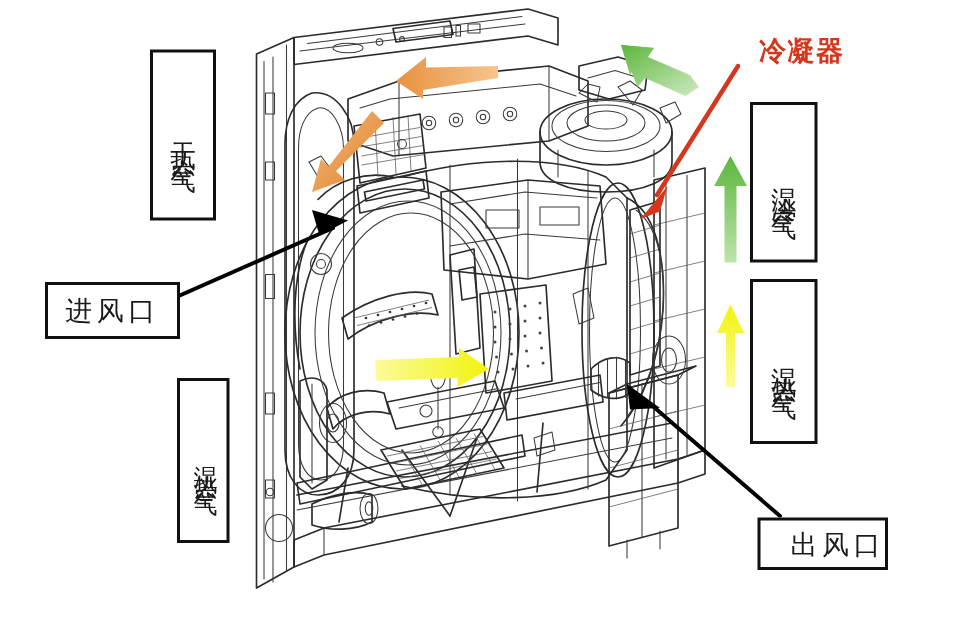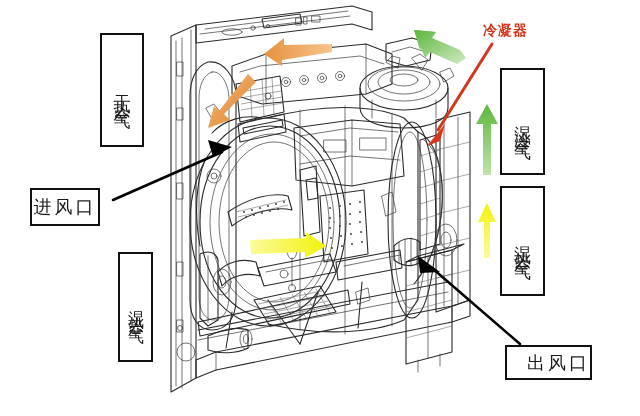--- a/index.html
+++ b/index.html
@@ -9,28 +9,28 @@
 
   
   .lbl{position:absolute;box-sizing:border-box;background:#ffffff;
        border:2.5px solid #111;display:flex;align-items:center;
        justify-content:center;color:#1a1a1a;letter-spacing:0;}
   .lbl.vert{writing-mode:vertical-rl;text-orientation:upright;
             letter-spacing:6px;padding-top:5px;}
   .lbl.horz{letter-spacing:3px;}
 
   #lbl-dry-hot{left:100px;top:33px;width:44px;height:114px;font-size:17px;}
-  #lbl-inlet{left:30px;top:188px;width:70px;height:38px;font-size:18px;}
+  #lbl-inlet{left:30px;top:188px;width:90px;height:38px;font-size:18px;}
   #lbl-wet-hot-left{left:118px;top:252px;width:35px;height:110px;font-size:16px;}
   #lbl-wet-cold{left:500px;top:68px;width:45px;height:107px;font-size:17px;}
   #lbl-wet-hot-right{left:500px;top:186px;width:45px;height:110px;font-size:17px;}
   #lbl-outlet{left:505px;top:345px;width:87px;height:35px;font-size:18px;padding-left:20px;}
 
   
-  #lbl-condenser{position:absolute;left:483px;top:22px;font-size:14px;
+  #lbl-condenser{position:absolute;left:506px;top:22px;font-size:18px;
                  font-weight:bold;color:#d4371c;letter-spacing:1px;
                  font-family:"DejaVu Sans","Liberation Sans",sans-serif;}
 
   
   svg.ovl{position:absolute;left:0;top:0;width:640px;height:416px;
           overflow:visible;}
   #art{z-index:1;}
   #arrows{z-index:3;pointer-events:none;}
   #leaders{z-index:4;pointer-events:none;}
   .lbl,#lbl-condenser{z-index:5;}

